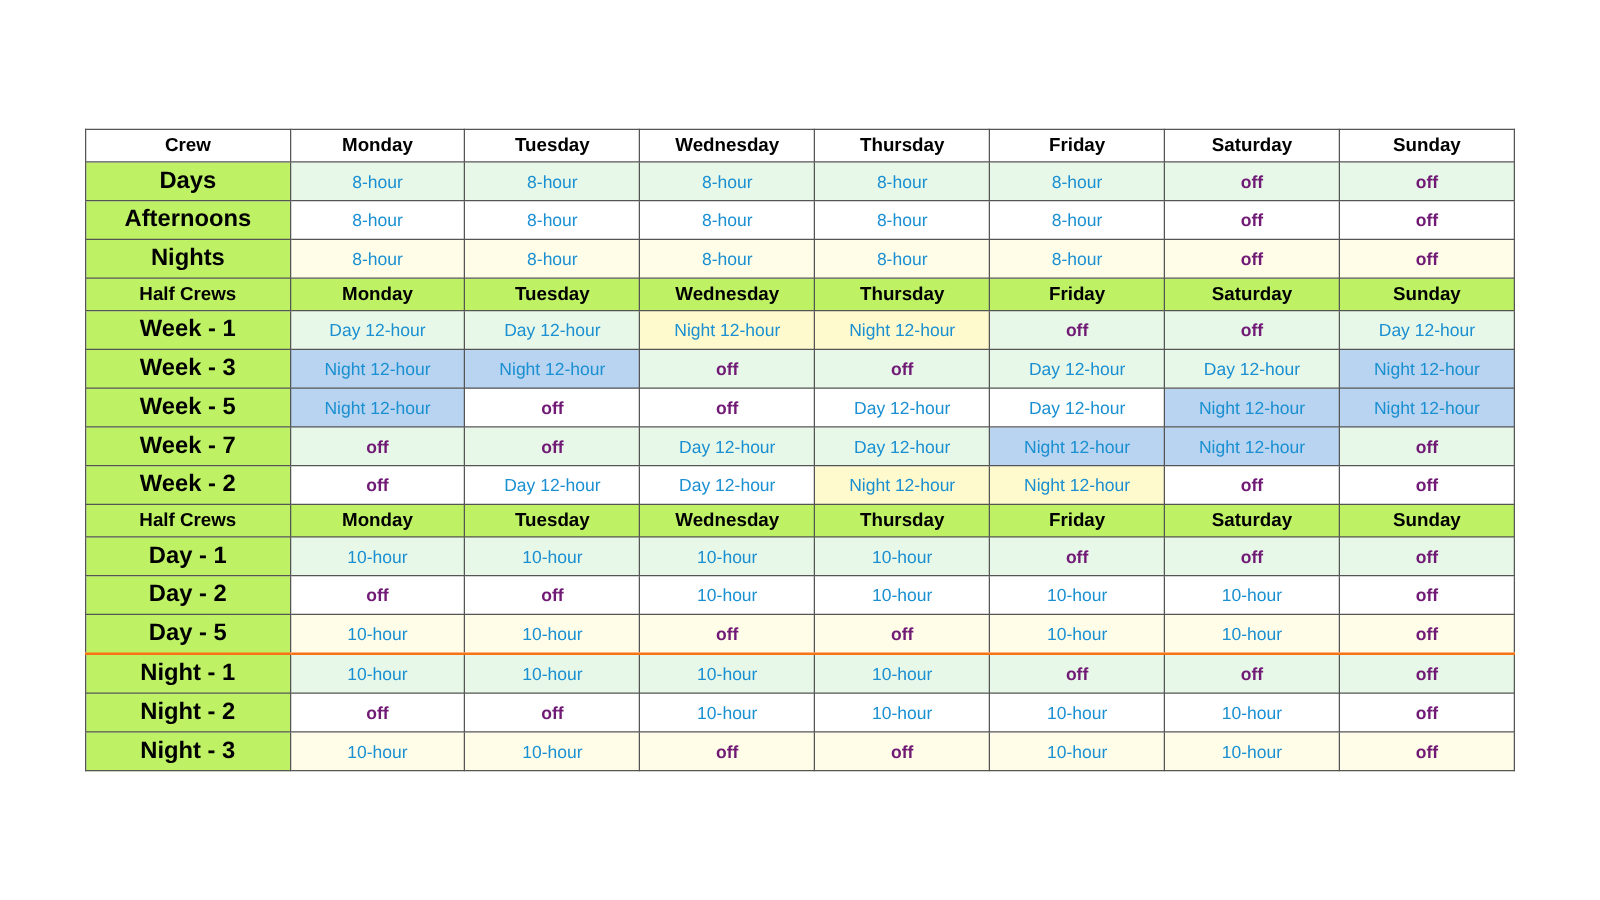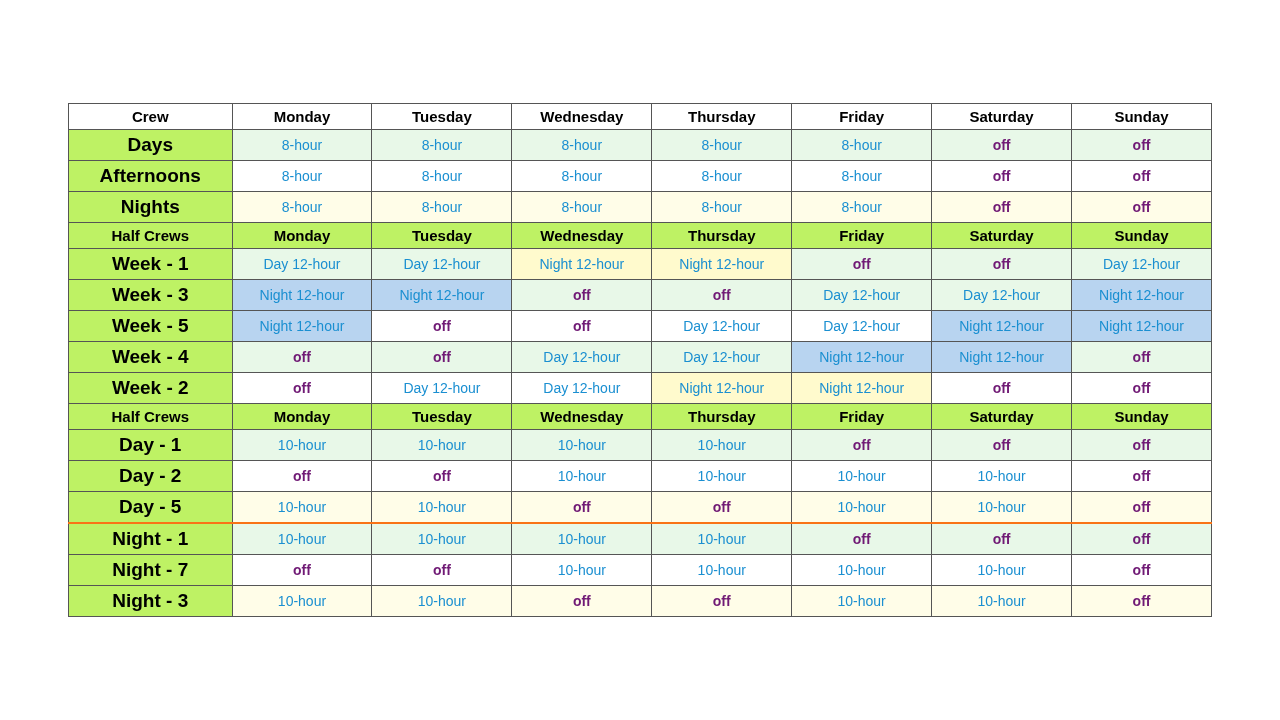--- a/index.html
+++ b/index.html
@@ -137,21 +137,21 @@
           <td class="crew-label">Week - 5</td>
           <td class="row-week-alt blue bg-blue">Night 12-hour</td>
           <td class="row-week-alt red">off</td>
           <td class="row-week-alt red">off</td>
           <td class="row-week-alt blue">Day 12-hour</td>
           <td class="row-week-alt blue">Day 12-hour</td>
           <td class="row-week-alt blue bg-blue">Night 12-hour</td>
           <td class="row-week-alt blue bg-blue">Night 12-hour</td>
         </tr>
         <tr>
-          <td class="crew-label">Week - 4</td>
+          <td class="crew-label">Week - 7</td>
           <td class="row-week red">off</td>
           <td class="row-week red">off</td>
           <td class="row-week blue">Day 12-hour</td>
           <td class="row-week blue">Day 12-hour</td>
           <td class="row-week blue bg-blue">Night 12-hour</td>
           <td class="row-week blue bg-blue">Night 12-hour</td>
           <td class="row-week red">off</td>
         </tr>
         <tr>
           <td class="crew-label">Week - 2</td>
@@ -207,21 +207,21 @@
           <td class="crew-label thick-top">Night - 1</td>
           <td class="row-night1 blue thick-top">10-hour</td>
           <td class="row-night1 blue thick-top">10-hour</td>
           <td class="row-night1 blue thick-top">10-hour</td>
           <td class="row-night1 blue thick-top">10-hour</td>
           <td class="row-night1 red thick-top">off</td>
           <td class="row-night1 red thick-top">off</td>
           <td class="row-night1 red thick-top">off</td>
         </tr>
         <tr>
-          <td class="crew-label">Night - 7</td>
+          <td class="crew-label">Night - 2</td>
           <td class="row-night2 red">off</td>
           <td class="row-night2 red">off</td>
           <td class="row-night2 blue">10-hour</td>
           <td class="row-night2 blue">10-hour</td>
           <td class="row-night2 blue">10-hour</td>
           <td class="row-night2 blue">10-hour</td>
           <td class="row-night2 red">off</td>
         </tr>
         <tr>
           <td class="crew-label">Night - 3</td>

